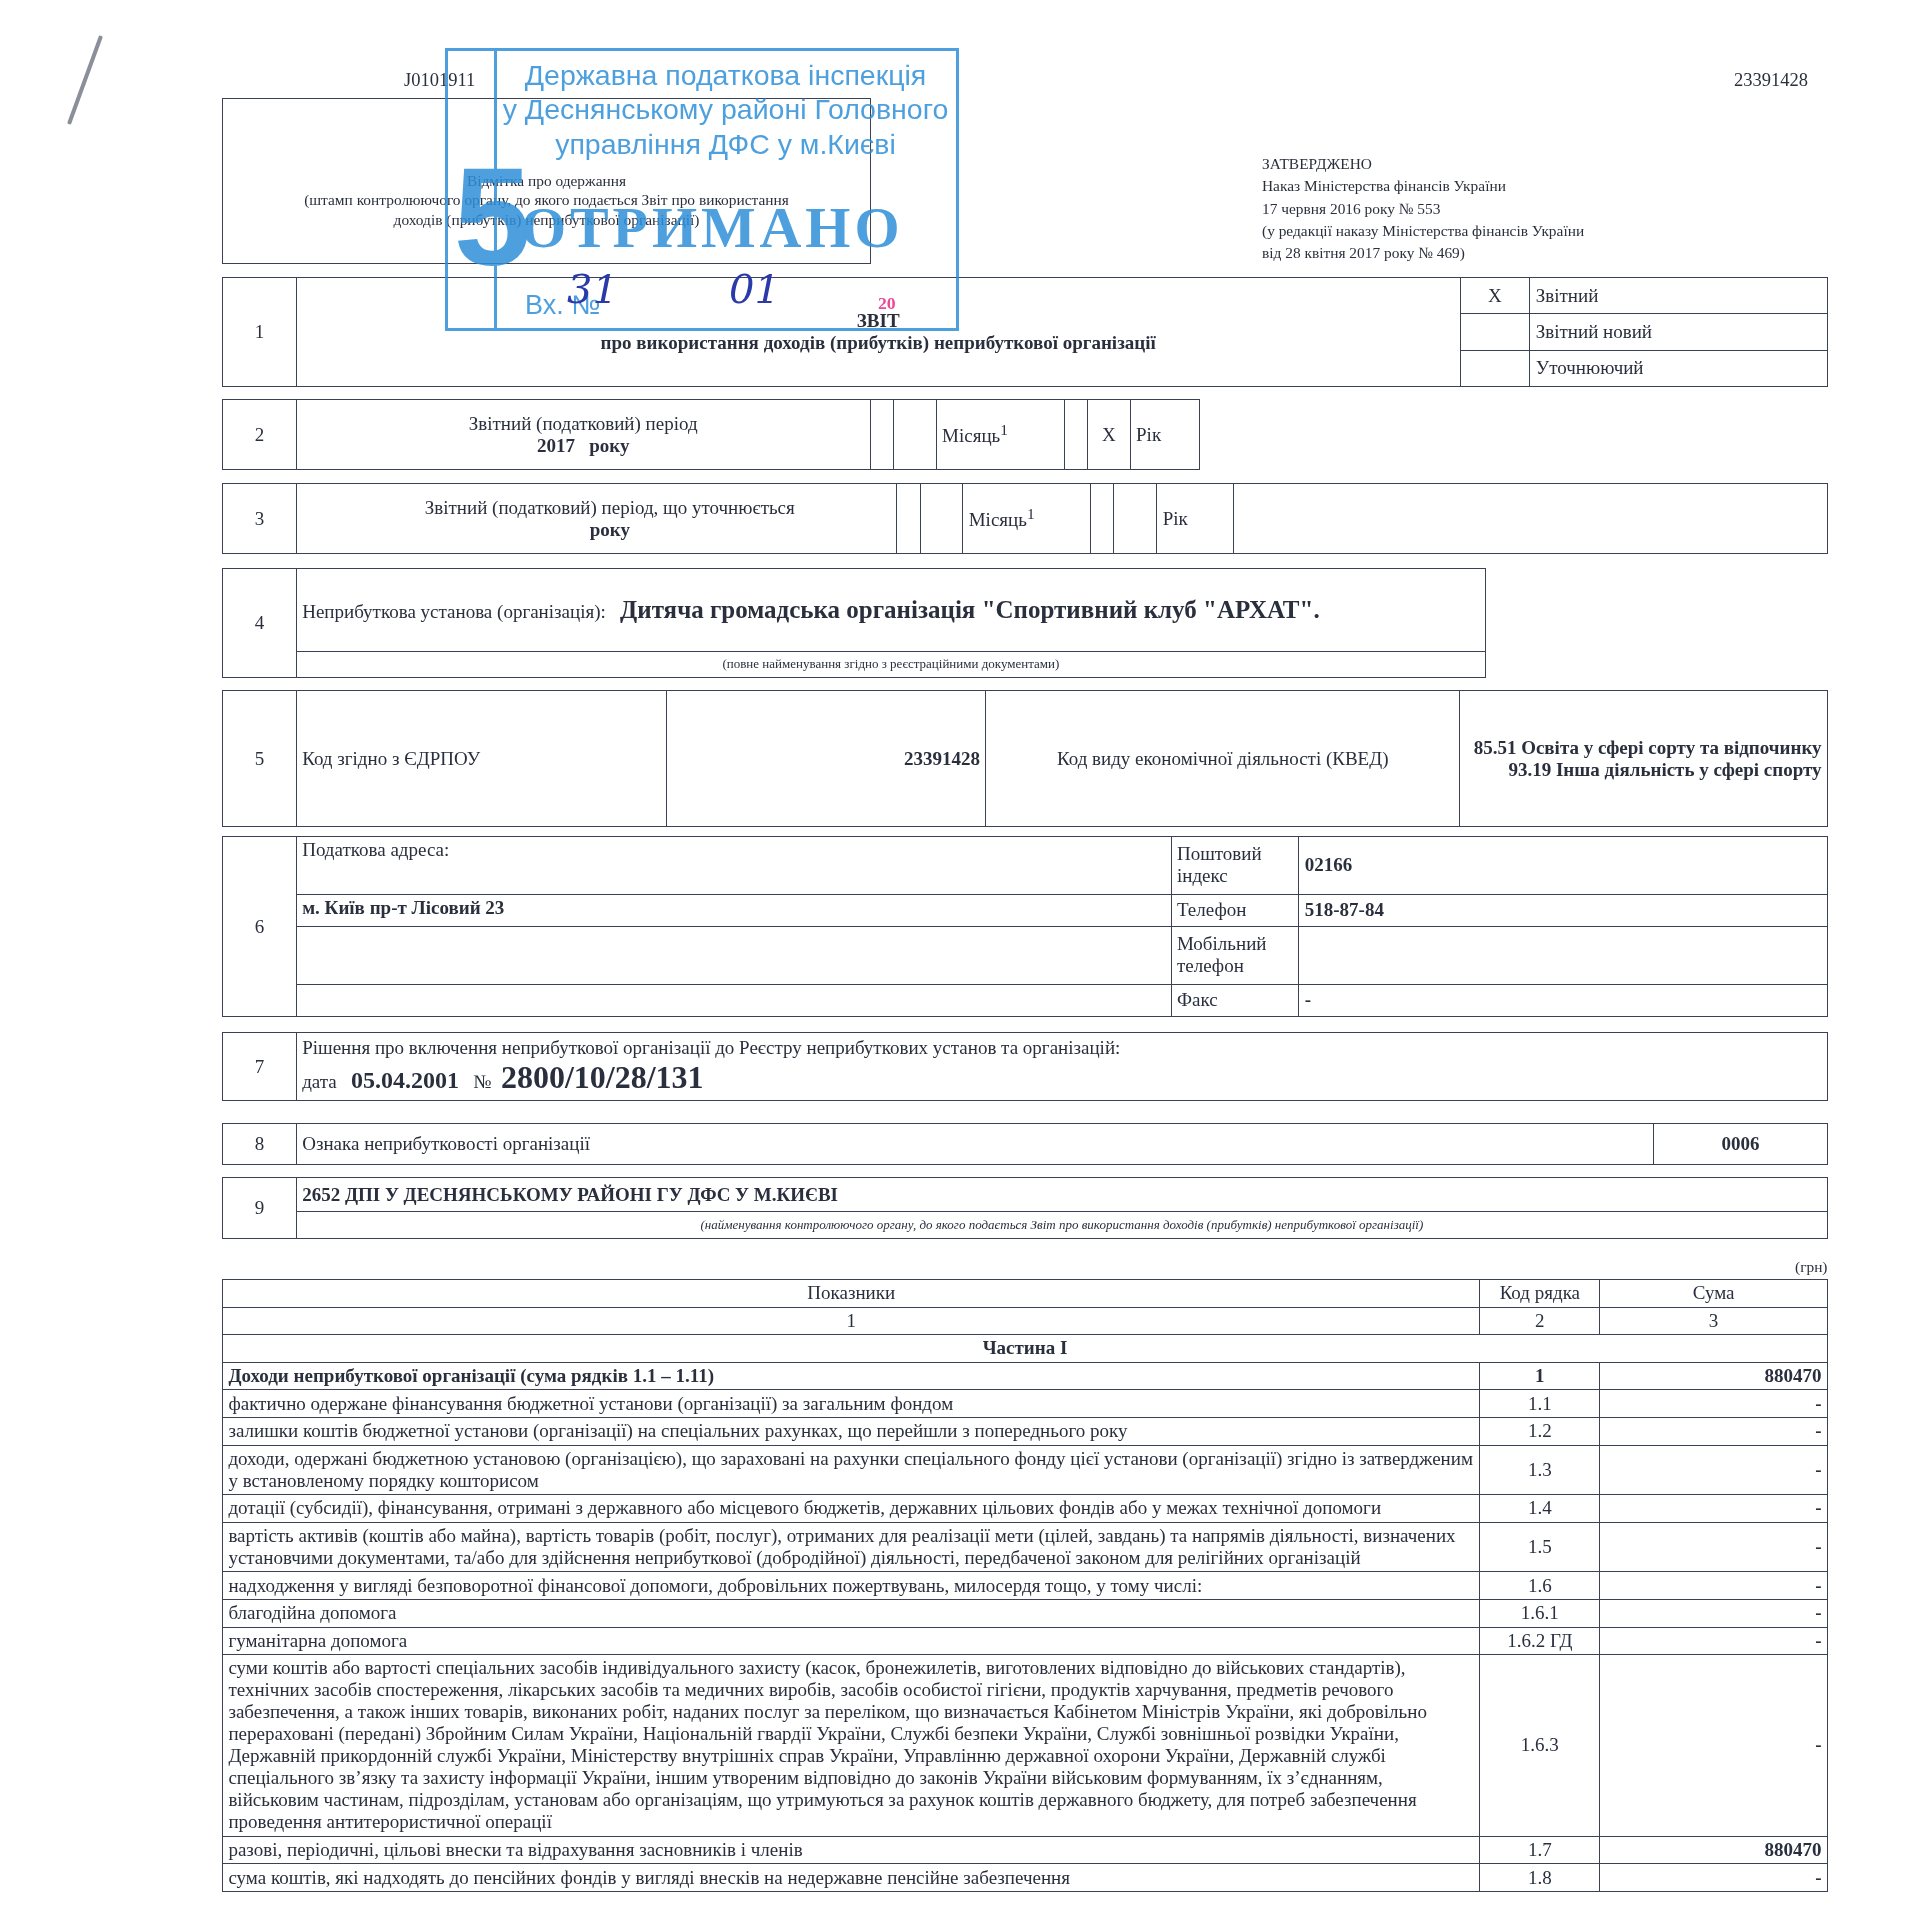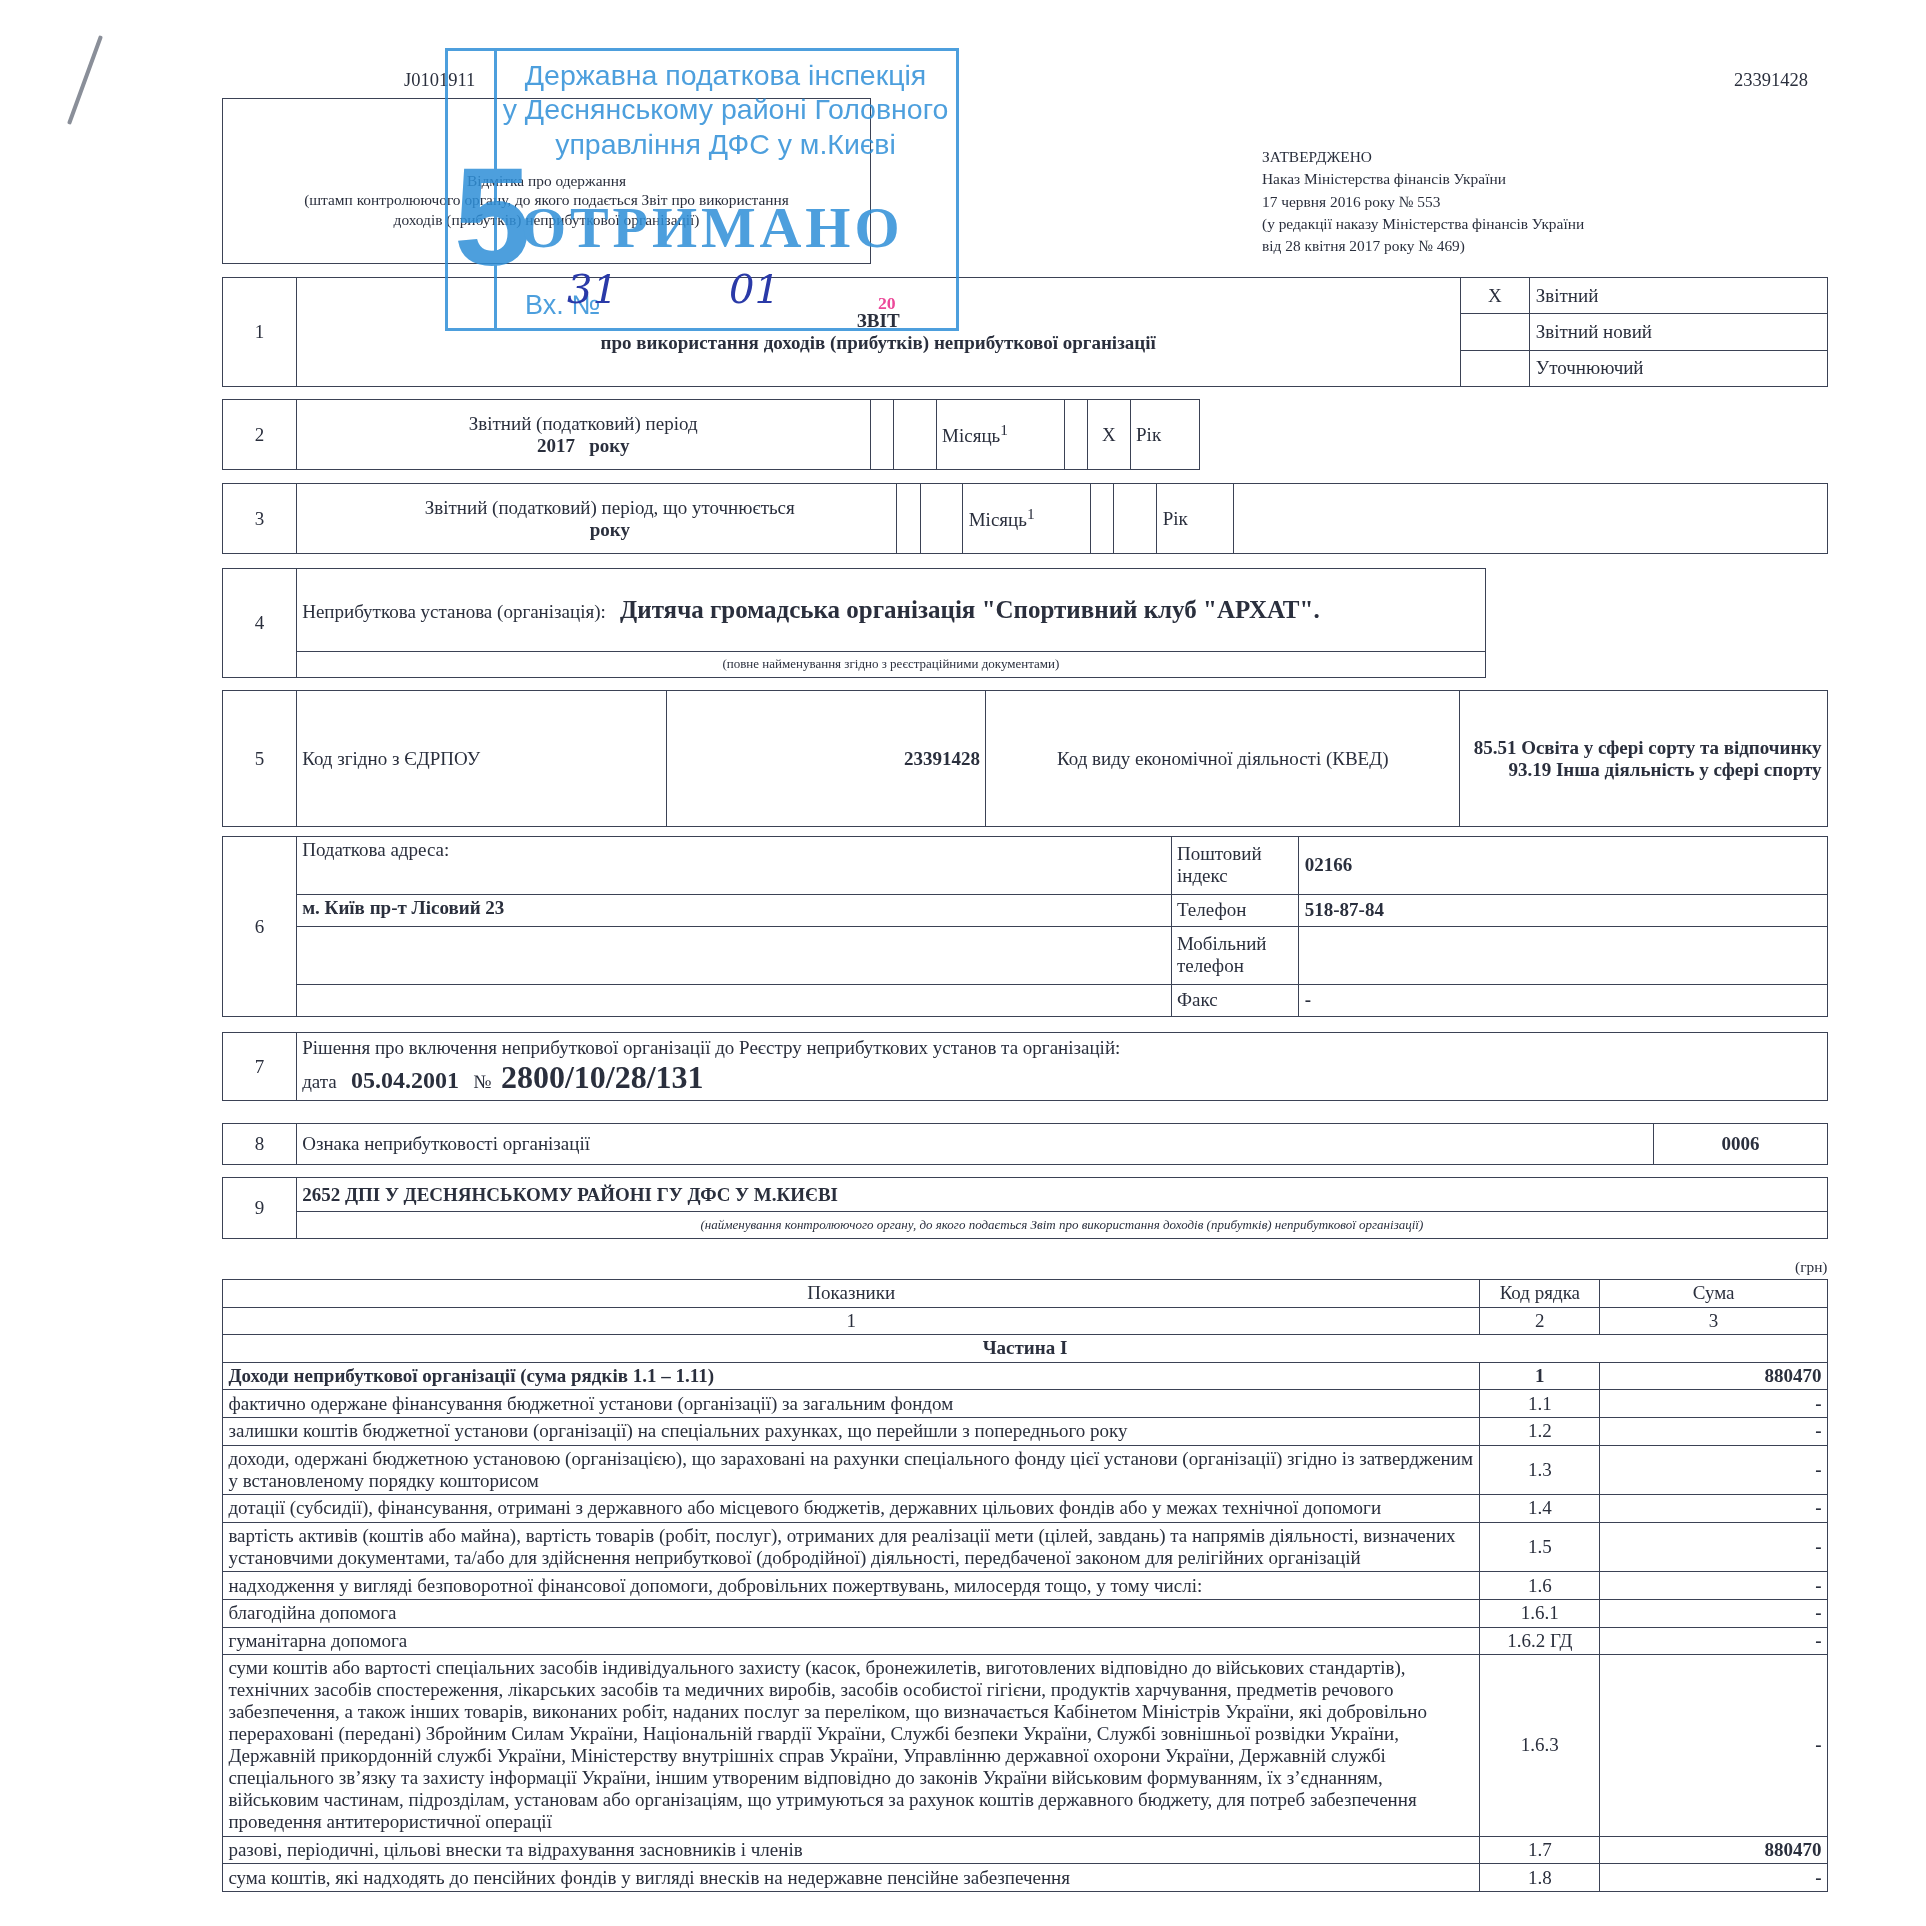--- a/index.html
+++ b/index.html
@@ -34,21 +34,21 @@
 
 <div class="abs t" style="left:404px;top:69px;font-size:18.5px;">J0101911</div>
 <div class="abs t" style="left:1734px;top:69px;font-size:18.5px;">23391428</div>
 
 <div class="box" style="left:222px;top:98px;width:647px;height:164px;">
   <div class="small center" style="position:absolute;left:0;right:0;top:73px;">Відмітка про одержання</div>
   <div class="small center" style="position:absolute;left:0;right:0;top:92px;">(штамп контролюючого органу, до якого подається Звіт про використання</div>
   <div class="small center" style="position:absolute;left:0;right:0;top:112px;">доходів (прибутків) неприбуткової організації)</div>
 </div>
 
-<div class="abs small" style="left:1262px;top:146px;line-height:1.45;">
+<div class="abs small" style="left:1262px;top:153px;line-height:1.45;">
   <div>ЗАТВЕРДЖЕНО</div>
   <div>Наказ Міністерства фінансів України</div>
   <div>17 червня 2016 року № 553</div>
   <div>(у редакції наказу Міністерства фінансів України</div>
   <div>від 28 квітня 2017 року № 469)</div>
 </div>
 
 <table class="abs" style="left:222px;top:277px;width:1606px;height:110px;">
   <tbody>
       <tr>

